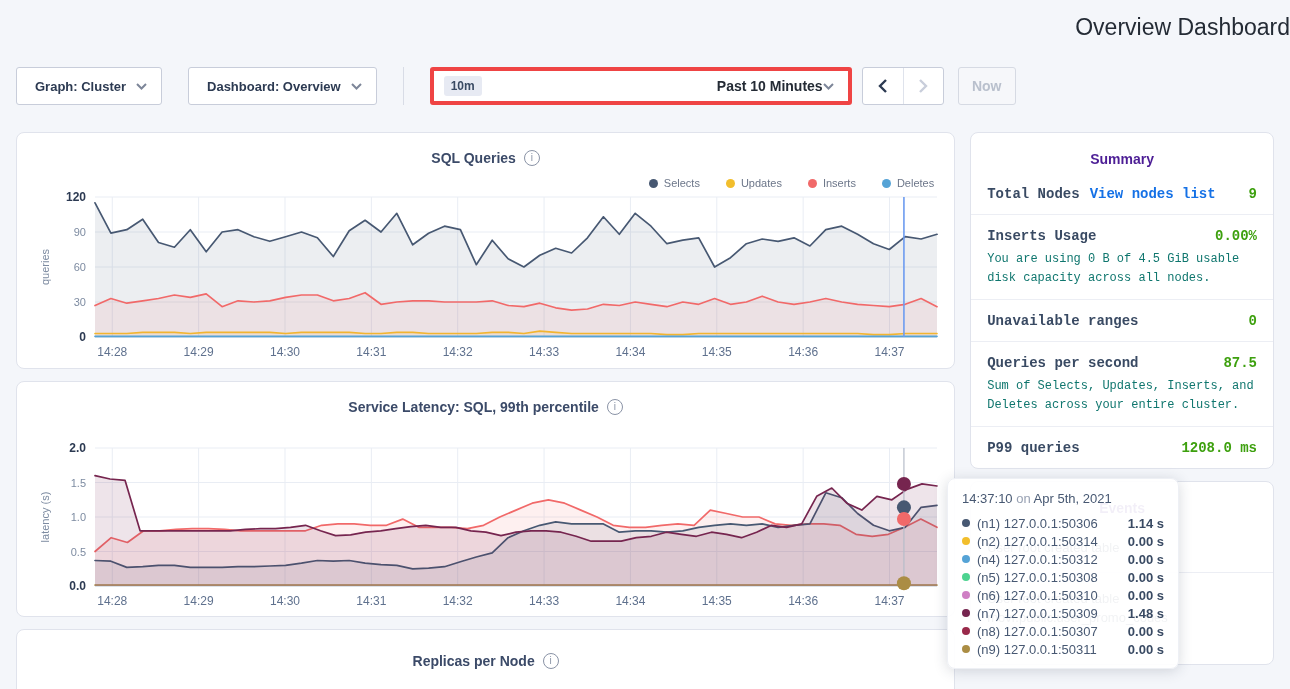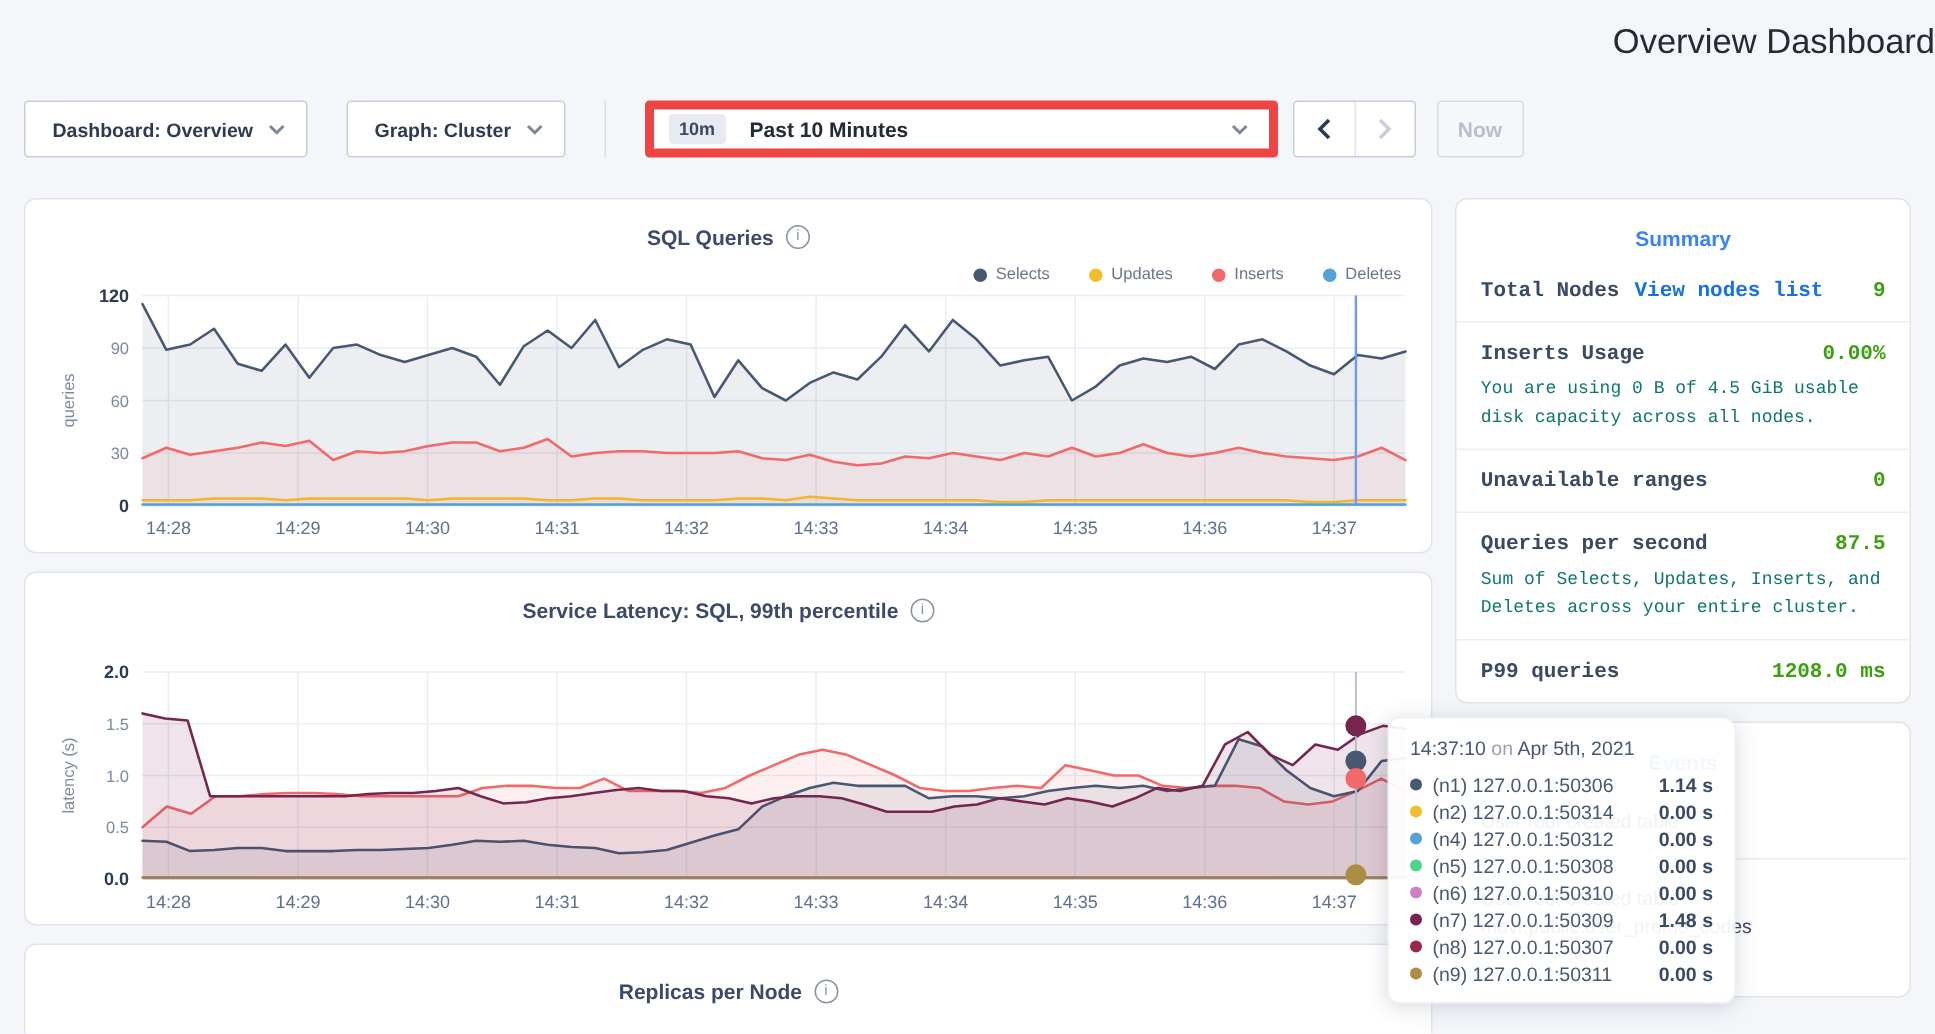--- a/index.html
+++ b/index.html
@@ -6,22 +6,22 @@
   html,body { width:1290px; height:689px; overflow:hidden; }
   body { background:#f4f6fa; font-family:"Liberation Sans", sans-serif; color:#394a63; position:relative; }
 
   .page-title { font-size:23px; font-weight:500; color:#242b35; margin:14px 0 0 16px;text-align:right; }
 
   .controls { display:flex; align-items:center; margin:26px 16px 0 16px; height:38px; }
   .dd-btn { display:flex; align-items:center; gap:10px; background:#fff; border:1px solid #c8cdda; border-radius:3px;
             height:38px; padding:0 14px 0 18px; font-family:inherit; font-size:13px; font-weight:700; color:#2c3a52; cursor:pointer; }
   .dd-btn + .dd-btn { margin-left:26px; }
   .vdiv { width:1px; height:38px; background:#d8dce6; margin:0 26px; }
-  .time-picker { display:flex; align-items:center; background:#fff; border:6px solid #ef4444; border-radius:3px;
-                 height:38px; width:422px; padding:0 14px 0 10px; cursor:pointer; }
+  .time-picker { display:flex; align-items:center; background:#fff; border:4px solid #ef4444; border-radius:3px;
+                 height:38px; width:422px; padding:0 14px 0 10px; cursor:pointer;text-align:right; }
   .time-badge { background:#e7eaf3; border-radius:3px; font-size:12px; font-weight:700; color:#394a63; padding:3px 7px; }
   .time-label { font-size:14px; font-weight:700; color:#242b35; margin-left:16px; flex:1; }
   .chev { stroke:#7d8699; stroke-width:2; fill:none; }
   .arrow-group { display:flex; margin-left:10px; border:1px solid #c8cdda; border-radius:3px; background:#fff; height:38px; }
   .arrow-btn { width:40px; height:36px; display:flex; align-items:center; justify-content:center; background:transparent; border:none; cursor:pointer; }
   .arrow-btn + .arrow-btn { border-left:1px solid #dfe3ec; }
   .now-btn { margin-left:14px; height:38px; width:58px; background:#f6f7fa; border:1px solid #d6dae3; border-radius:3px;
              font-family:inherit; font-size:14px; font-weight:700; color:#b9c0cd; }
 
   .main { display:flex; margin:27px 16px 0 16px; gap:15px; align-items:flex-start; }
@@ -38,58 +38,58 @@
   .info-icon { width:16px; height:16px; border:1px solid #8a93a6; border-radius:50%; color:#8a93a6;
                font-size:10px; line-height:14px; text-align:center; font-style:normal; display:inline-block; }
   .legend { position:absolute; top:44px; right:20px; display:flex; gap:26px; }
   .legend-item { display:flex; align-items:center; gap:6px; font-size:11px; color:#6c7689; }
   .legend-dot { width:9px; height:9px; border-radius:50%; }
   .chart-svg { position:absolute; left:16px; }
   #chart-sql { top:58px; }
   #chart-latency { top:60px; }
 
   .side-panel { background:#fff; border:1px solid #e0e3ec; border-radius:8px; }
-  .side-title { text-align:center; font-size:14px; font-weight:700; color:#3b82f6; padding:18px 0 6px 0; }
+  .side-title { text-align:center; font-size:14px; font-weight:700; color:#4c1d95; padding:18px 0 6px 0; }
   .sum-row { padding:13px 16px 12px 16px; border-top:1px solid #eceef4;font-family:Liberation Mono, monospace; }
   .sum-row:first-of-type { border-top:none; }
   .sum-line { display:flex; align-items:baseline; }
   .sum-label { font-size:14px; font-weight:700; color:#394a63; }
   .sum-link { font-size:14px; font-weight:700; color:#1571e6; margin-left:10px; text-decoration:none; cursor:pointer; }
   .sum-value { margin-left:auto; font-size:14px; font-weight:700; color:#3da00e; }
   .sum-sub { font-size:12px; color:#0f766e; line-height:1.55; margin-top:6px; }
 
   .panel-events { min-height:184px; }
   .event-item { padding:16px 16px 14px 16px; font-size:13px; color:#394a63; line-height:1.5; border-top:1px solid #eceef4; }
   .event-item:first-of-type { border-top:none; }
 
-  .tooltip { position:absolute; left:925px; top:478px; width:232px; background:rgba(255,255,255,0.93);
+  .tooltip { position:absolute; left:947px; top:478px; width:232px; background:rgba(255,255,255,0.93);
              border:1px solid #eef0f5; border-radius:8px; box-shadow:0 2px 14px rgba(40,50,70,0.18);
              padding:12px 14px 10px 14px; z-index:30; }
   .tt-title { font-size:13px; color:#475872; margin-bottom:8px; }
   .tt-on { color:#98a1b3; }
   .tt-row { display:flex; align-items:center; gap:7px; height:18px; font-size:13px; color:#475872; }
   .tt-dot { width:8px; height:8px; border-radius:50%; flex:none; }
   .tt-val { margin-left:auto; font-weight:700; color:#394a63; }
 </style>
 </head>
 <body>
 
 <div class="app">
 
   <h1 class="page-title">Overview Dashboard</h1>
 
   <div class="controls">
     <button class="dd-btn">
-      <span>Dashboard: Overview</span>
+      <span>Graph: Cluster</span>
       <svg width="11" height="7" viewBox="0 0 11 7">
           <polyline class="chev" points="1,1 5.5,5.5 10,1"></polyline>
         </svg>
     </button>
     <button class="dd-btn">
-      <span>Graph: Cluster</span>
+      <span>Dashboard: Overview</span>
       <svg width="11" height="7" viewBox="0 0 11 7">
           <polyline class="chev" points="1,1 5.5,5.5 10,1"></polyline>
         </svg>
     </button>
     <div class="vdiv"></div>
     <div class="time-picker">
       <span class="time-badge">10m</span>
       <span class="time-label">Past 10 Minutes</span>
       <svg width="11" height="7" viewBox="0 0 11 7">
           <polyline class="chev" points="1,1 5.5,5.5 10,1"></polyline>

